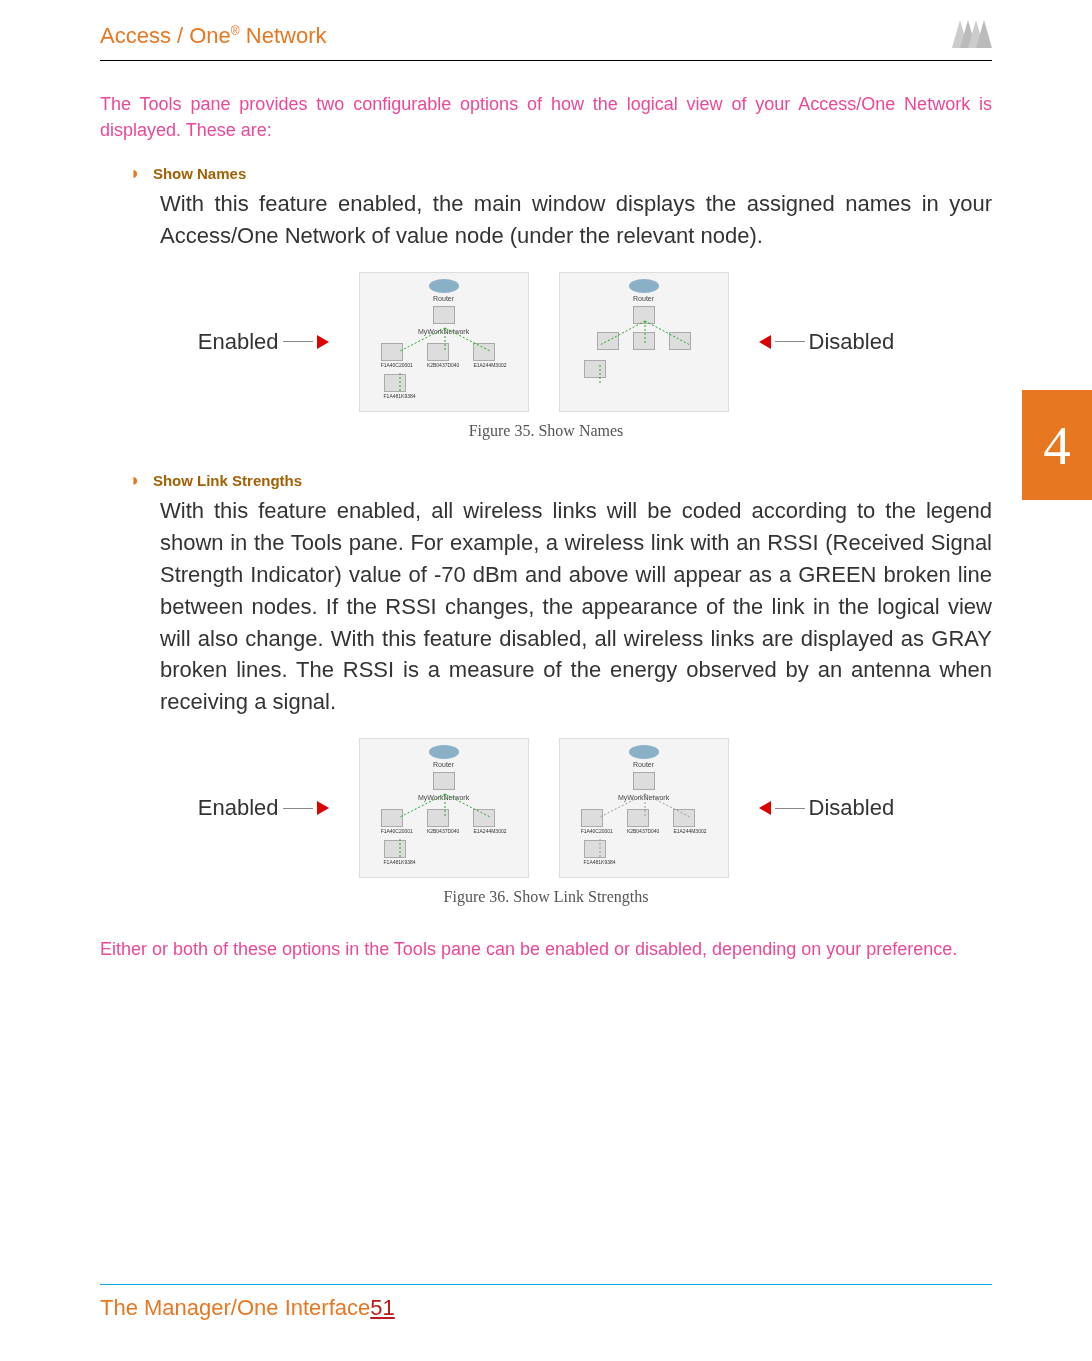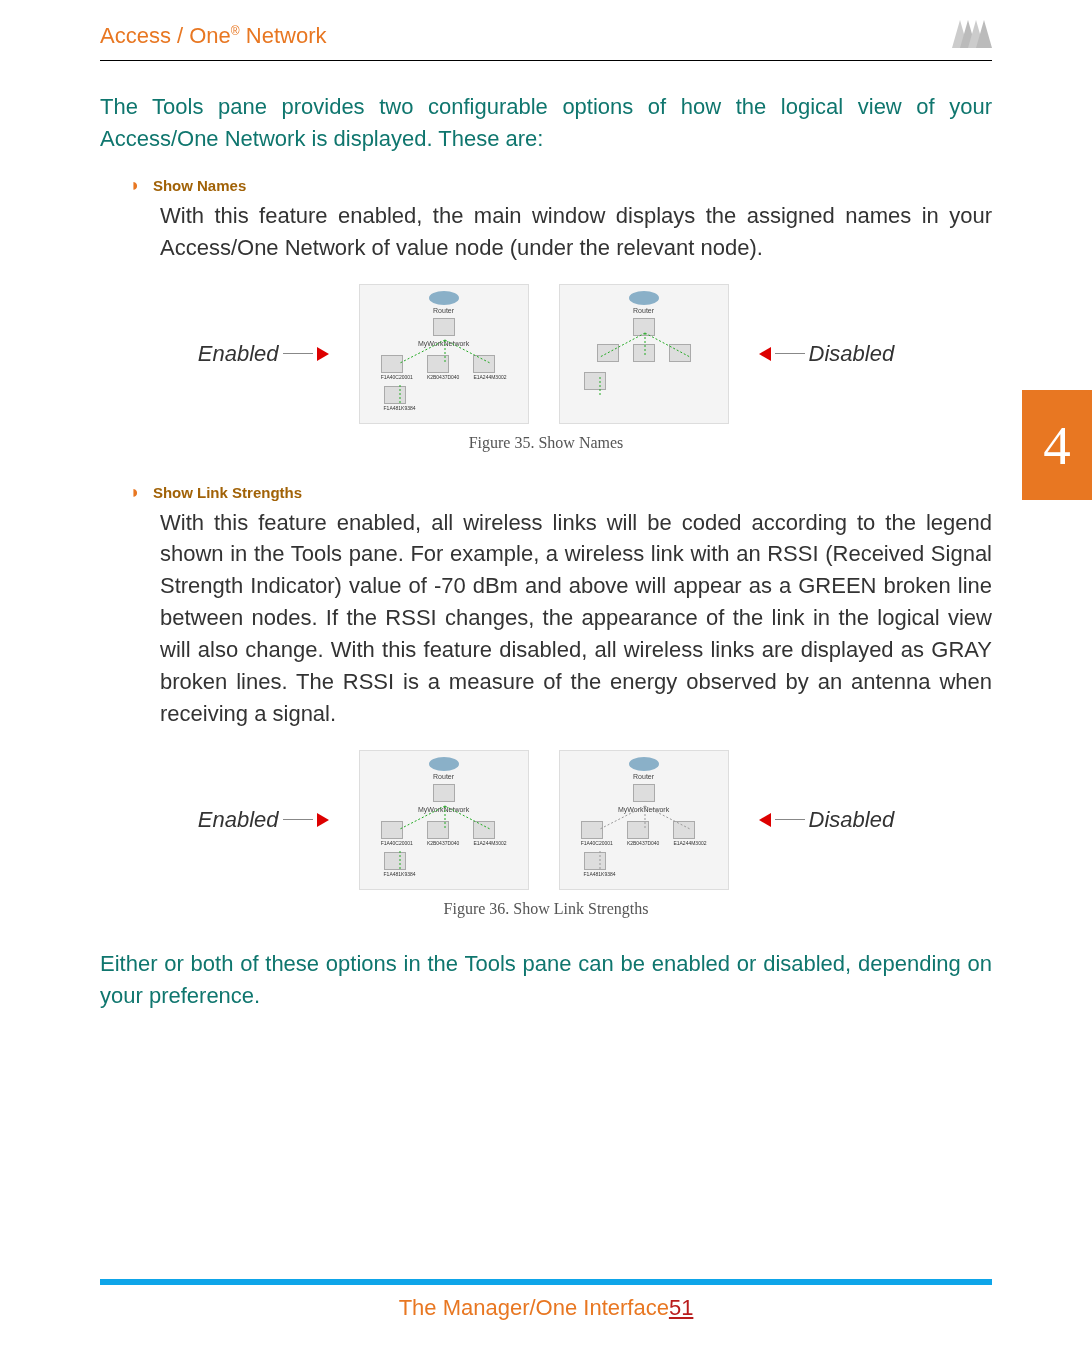--- a/index.html
+++ b/index.html
@@ -29,22 +29,22 @@
       font-size: 22px;
     }
     .header-title sup {
       font-size: 12px;
       vertical-align: super;
     }
     .logo {
       color: #999;
     }
     .body-text {
-      font-size: 22px;
-      color: #0f766e;
+      font-size: 18px;
+      color: #ec4899;
       line-height: 1.45;
       text-align: justify;
       margin-bottom: 20px;
     }
     .bullet-section {
       margin-left: 30px;
       margin-bottom: 20px;
     }
     .bullet-header {
       display: flex;
@@ -75,21 +75,20 @@
       align-items: center;
       margin: 20px 0 8px 0;
       gap: 30px;
     }
     .arrow-label {
       display: flex;
       align-items: center;
       gap: 4px;
       font-size: 22px;
       color: #333;
-      font-style: italic;
     }
     .arrow-right::after {
       content: "";
       width: 0;
       height: 0;
       border-top: 7px solid transparent;
       border-bottom: 7px solid transparent;
       border-left: 12px solid #d00;
       display: inline-block;
     }
@@ -181,22 +180,22 @@
       align-items: center;
       justify-content: center;
       font-family: "Times New Roman", serif;
     }
     .footer {
       position: absolute;
       bottom: 40px;
       left: 100px;
       right: 100px;
       display: flex;
-      justify-content: center;
-      border-top: 6px solid #0ea5e9;
+      justify-content: flex-start;
+      border-top: 1px solid #0ea5e9;
       padding-top: 10px;
     }
     .footer-left {
       color: #E87722;
       font-size: 22px;
     }
     .footer-right {
       color: #b91c1c;
       font-size: 22px;
       text-decoration: underline;

